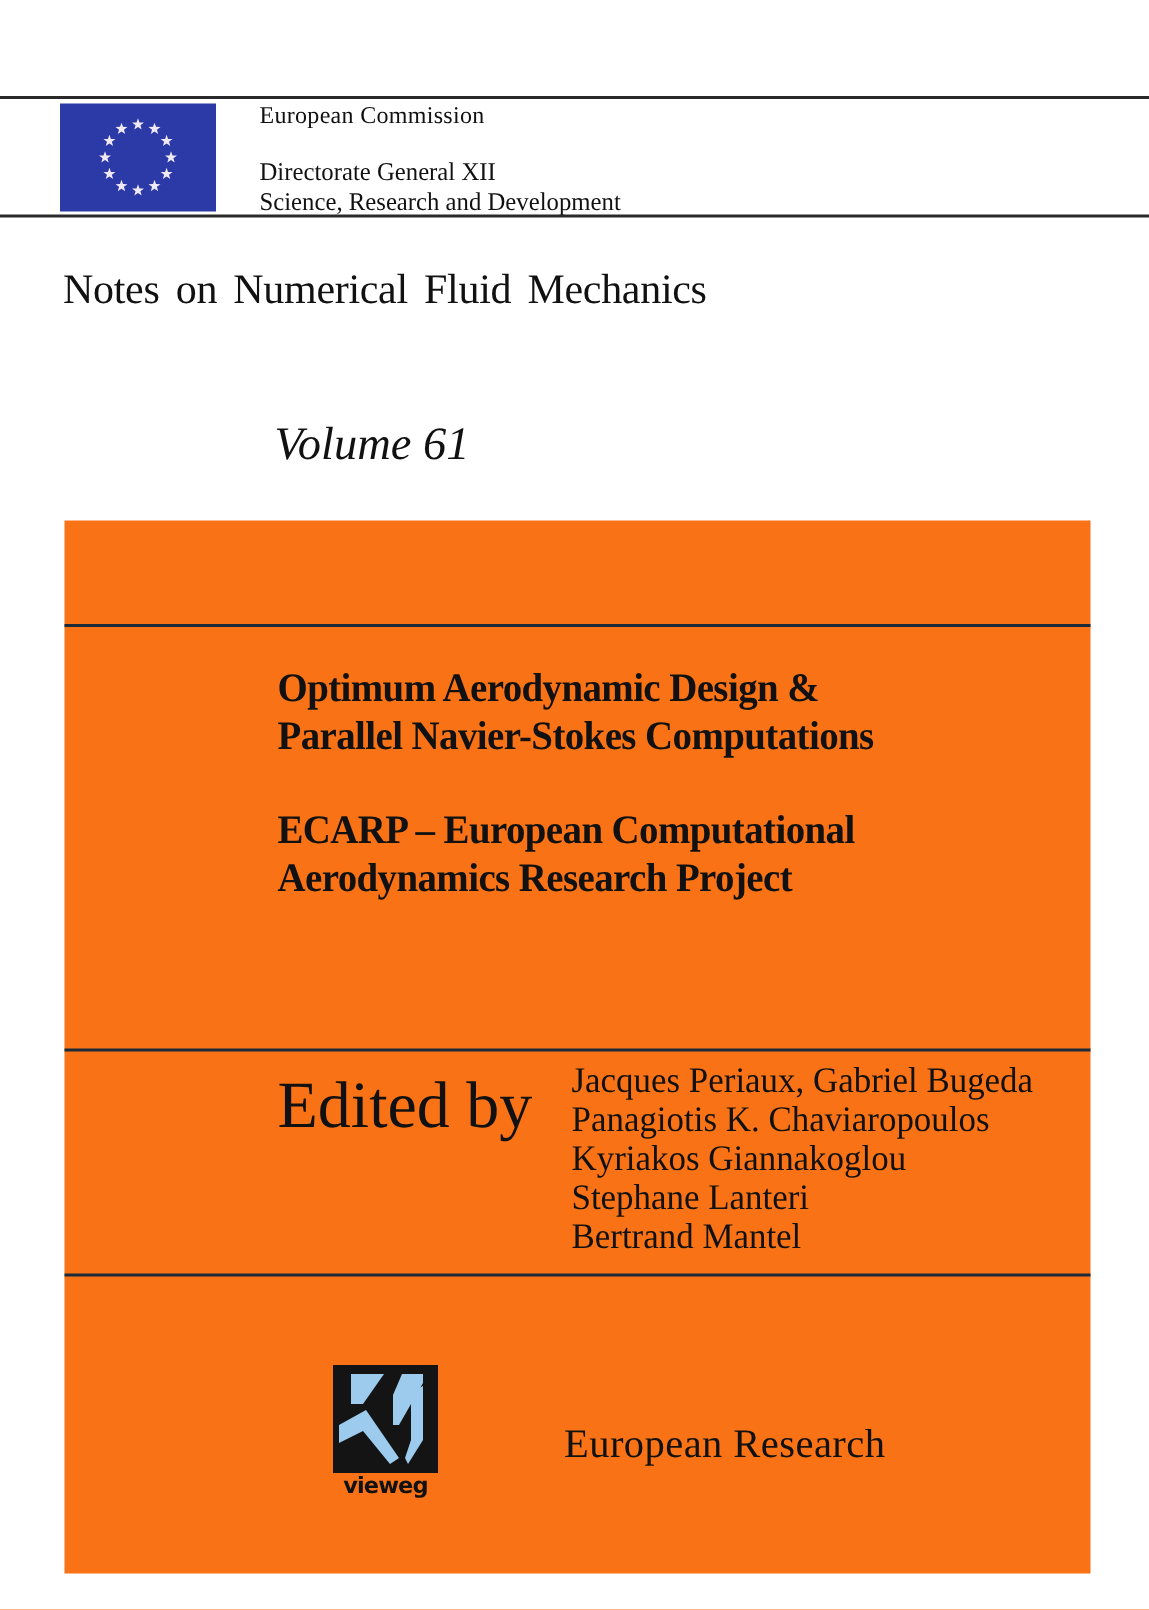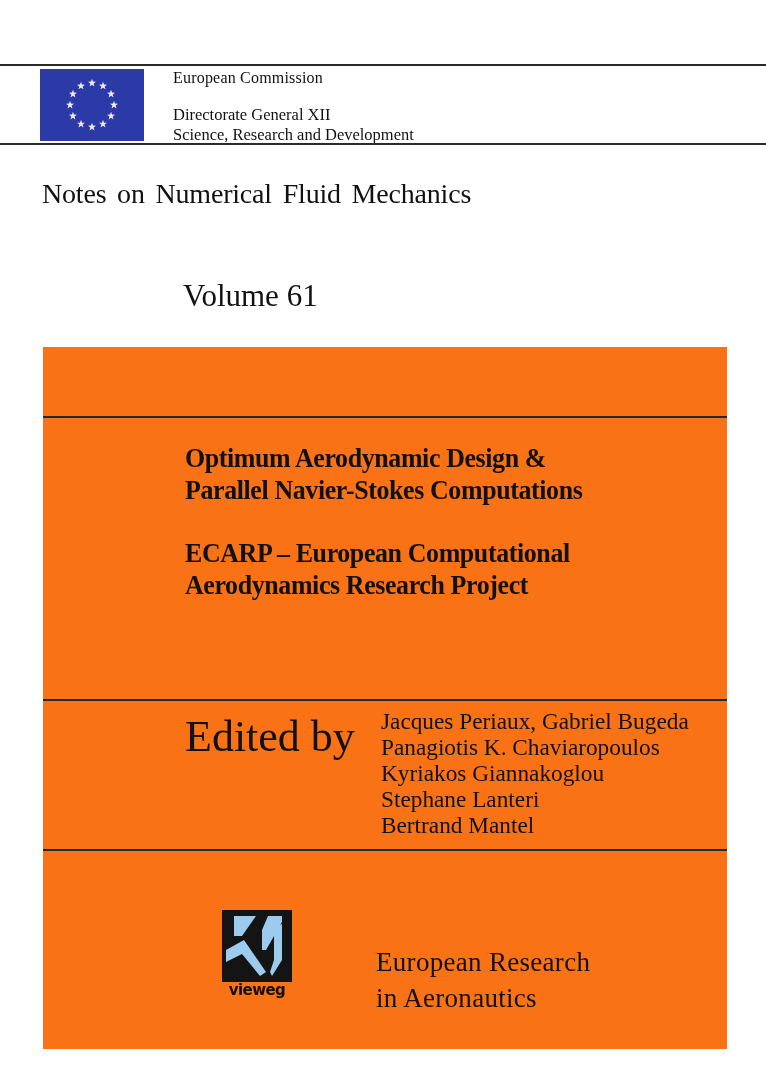--- a/index.html
+++ b/index.html
@@ -16,21 +16,21 @@
 
   .ec-text { position:absolute; left:173px; top:70px; line-height:1; }
   .ec-title { font-size:16px; letter-spacing:0.2px; margin-bottom:20px; }
   .ec-line { font-size:17px; margin-top:3px; transform:scaleX(0.97); transform-origin:left; }
 
   .series-title {
     position:absolute; left:42px; top:180px; font-size:28px; line-height:1;
     word-spacing:4px; letter-spacing:-0.2px;
   }
   .volume {
-    position:absolute; left:183px; top:280px; font-size:31px; line-height:1;
+    position:absolute; left:183px; top:280px; font-size:31px; line-height:1;font-style:italic;
   }
 
   .panel {
     position:absolute; left:43px; top:347px; width:684px; height:702px; background:#f97316;
   }
   .panel-rule { position:absolute; left:0; width:684px; height:2px; background:#1c2b3a; }
   #panel-rule-1 { top:69px; }
   #panel-rule-2 { top:352px; }
   #panel-rule-3 { top:502px; }
 
@@ -125,15 +125,14 @@
       <polygon points="12,6 34,6 20,26 12,26" fill="#9ccbee"></polygon>
       <polygon points="46,6 60,6 60,12 44,40 40,40 40,20" fill="#9ccbee"></polygon>
       <polygon points="4,40 22,30 44,62 38,66 20,44 4,52" fill="#9ccbee"></polygon>
       <polygon points="52,18 60,14 60,50 50,66 48,62 52,50" fill="#9ccbee"></polygon>
     </svg>
     <div class="vieweg-word">vieweg</div>
   </div>
 
   <div class="community">
     <div>European Research</div>
-    <div>in Aeronautics</div>
   </div>
 </div>
 
 </body></html>

